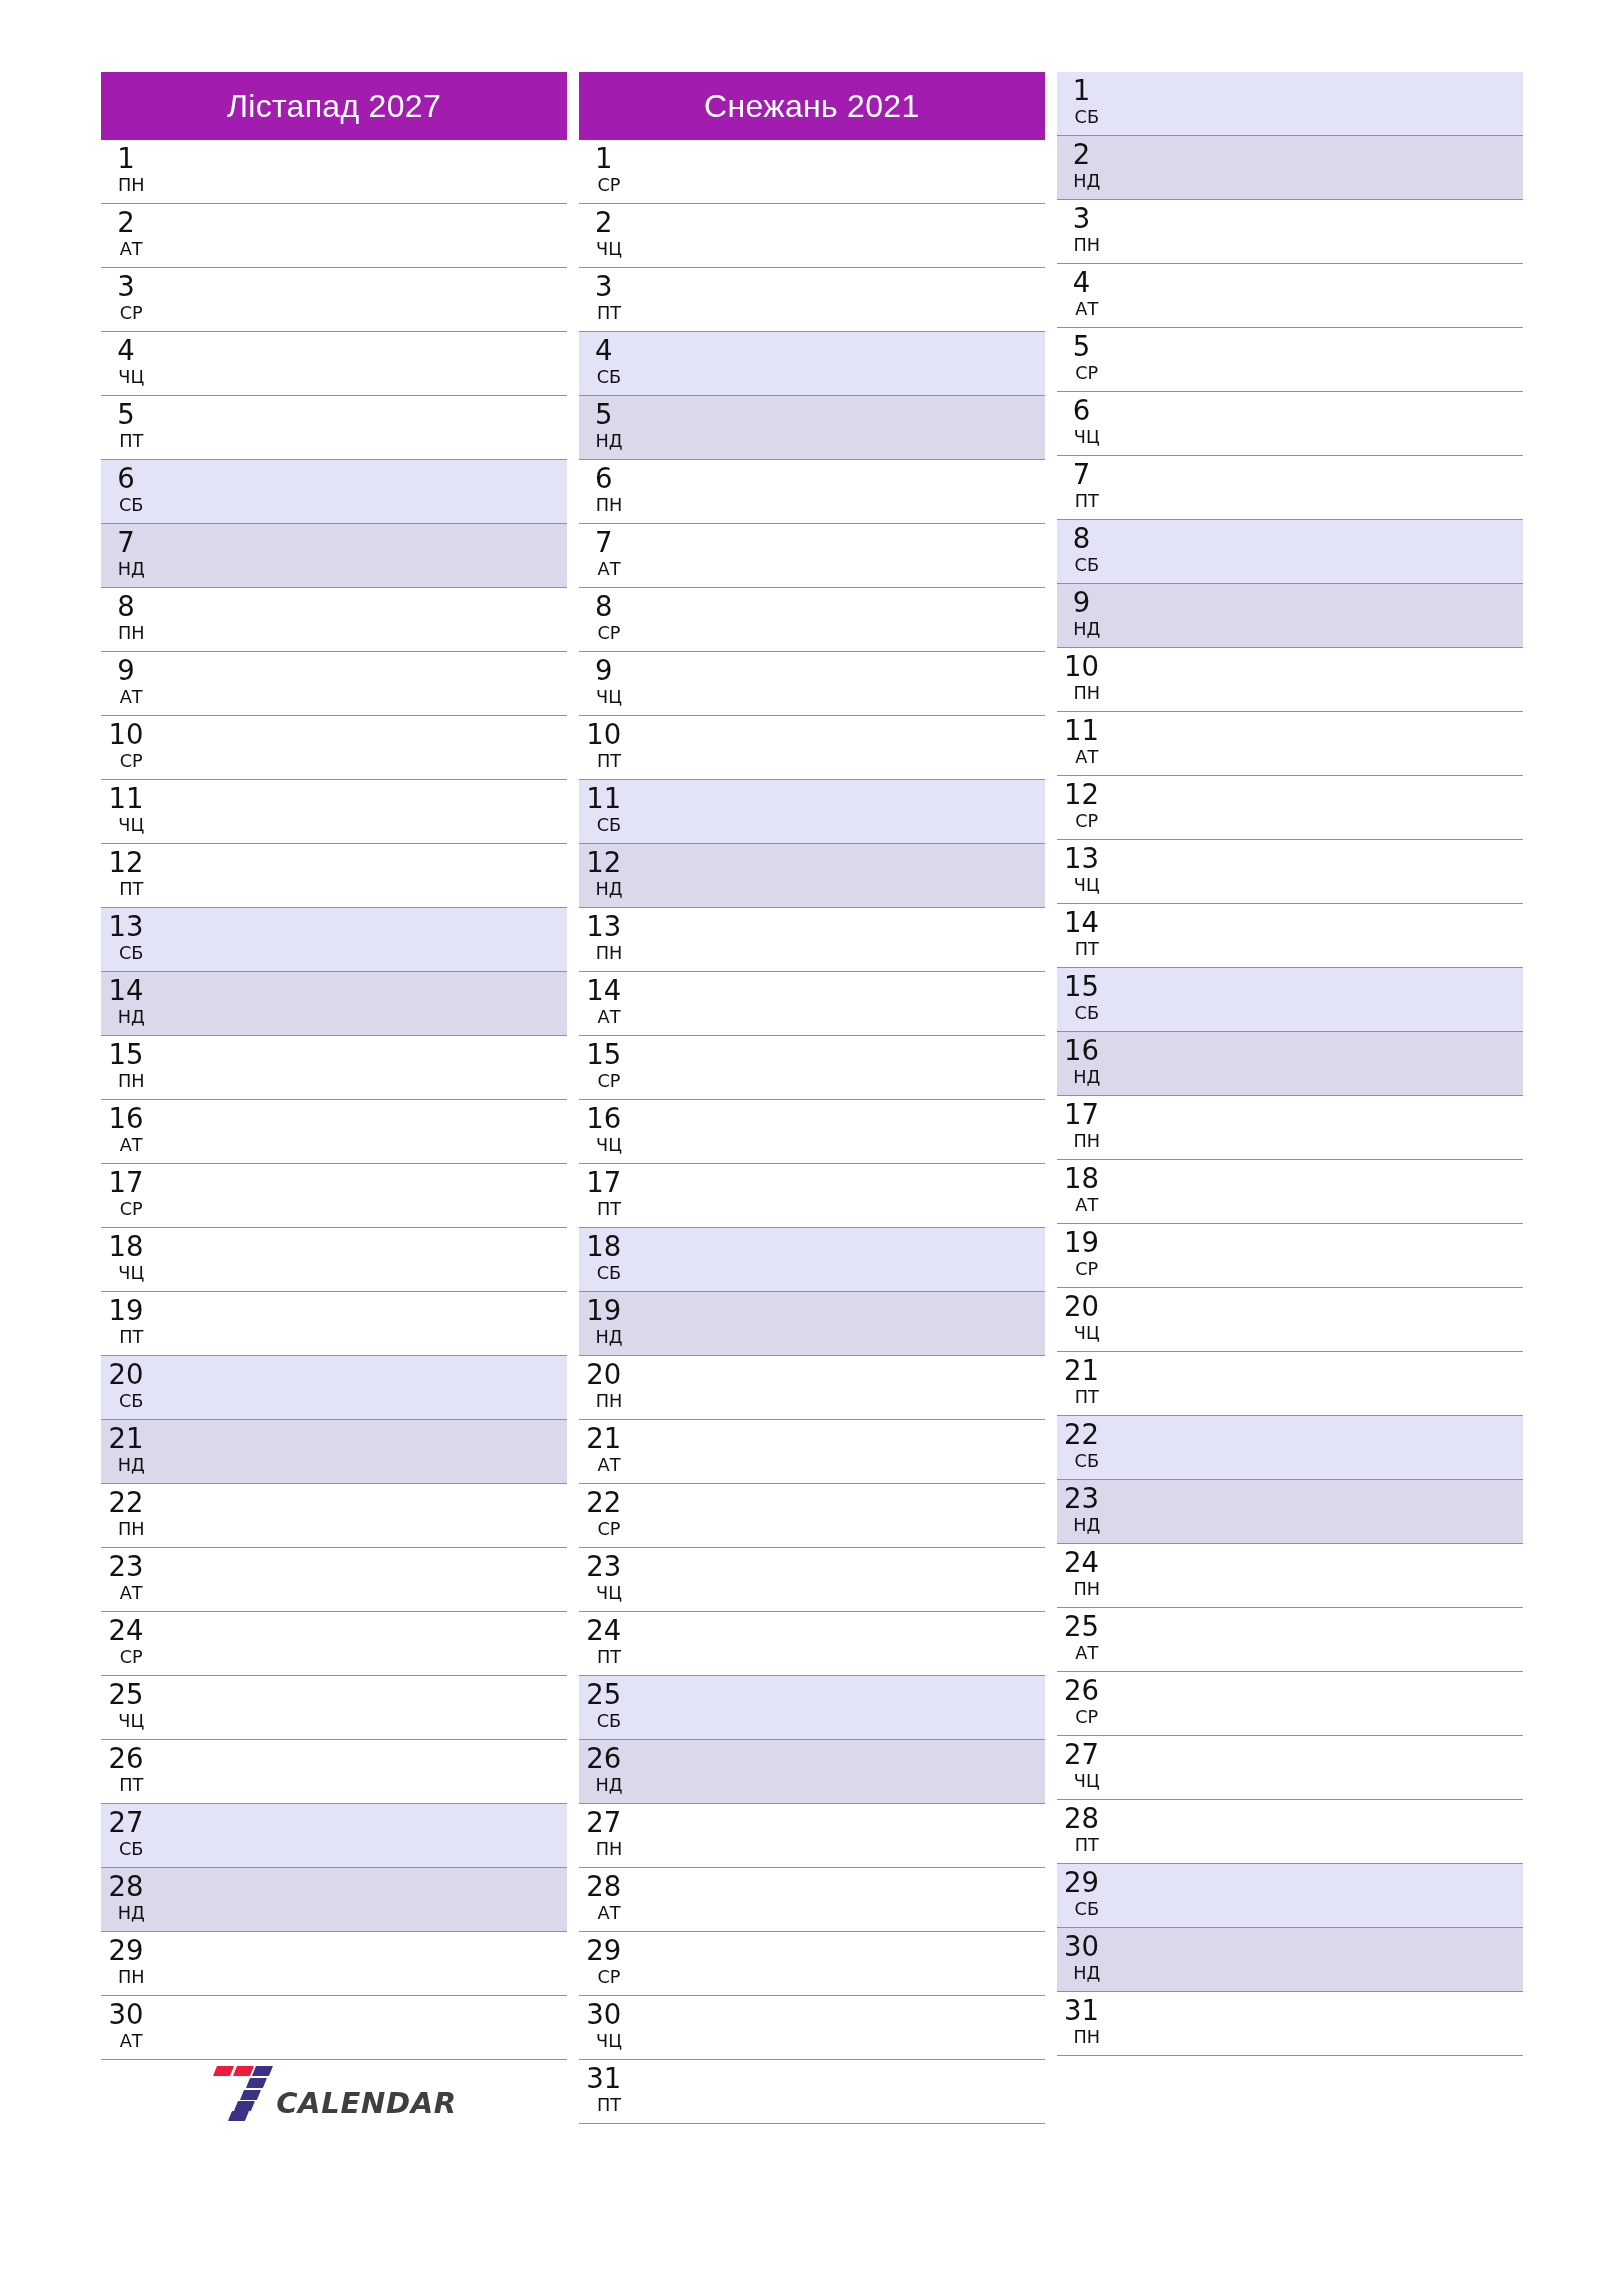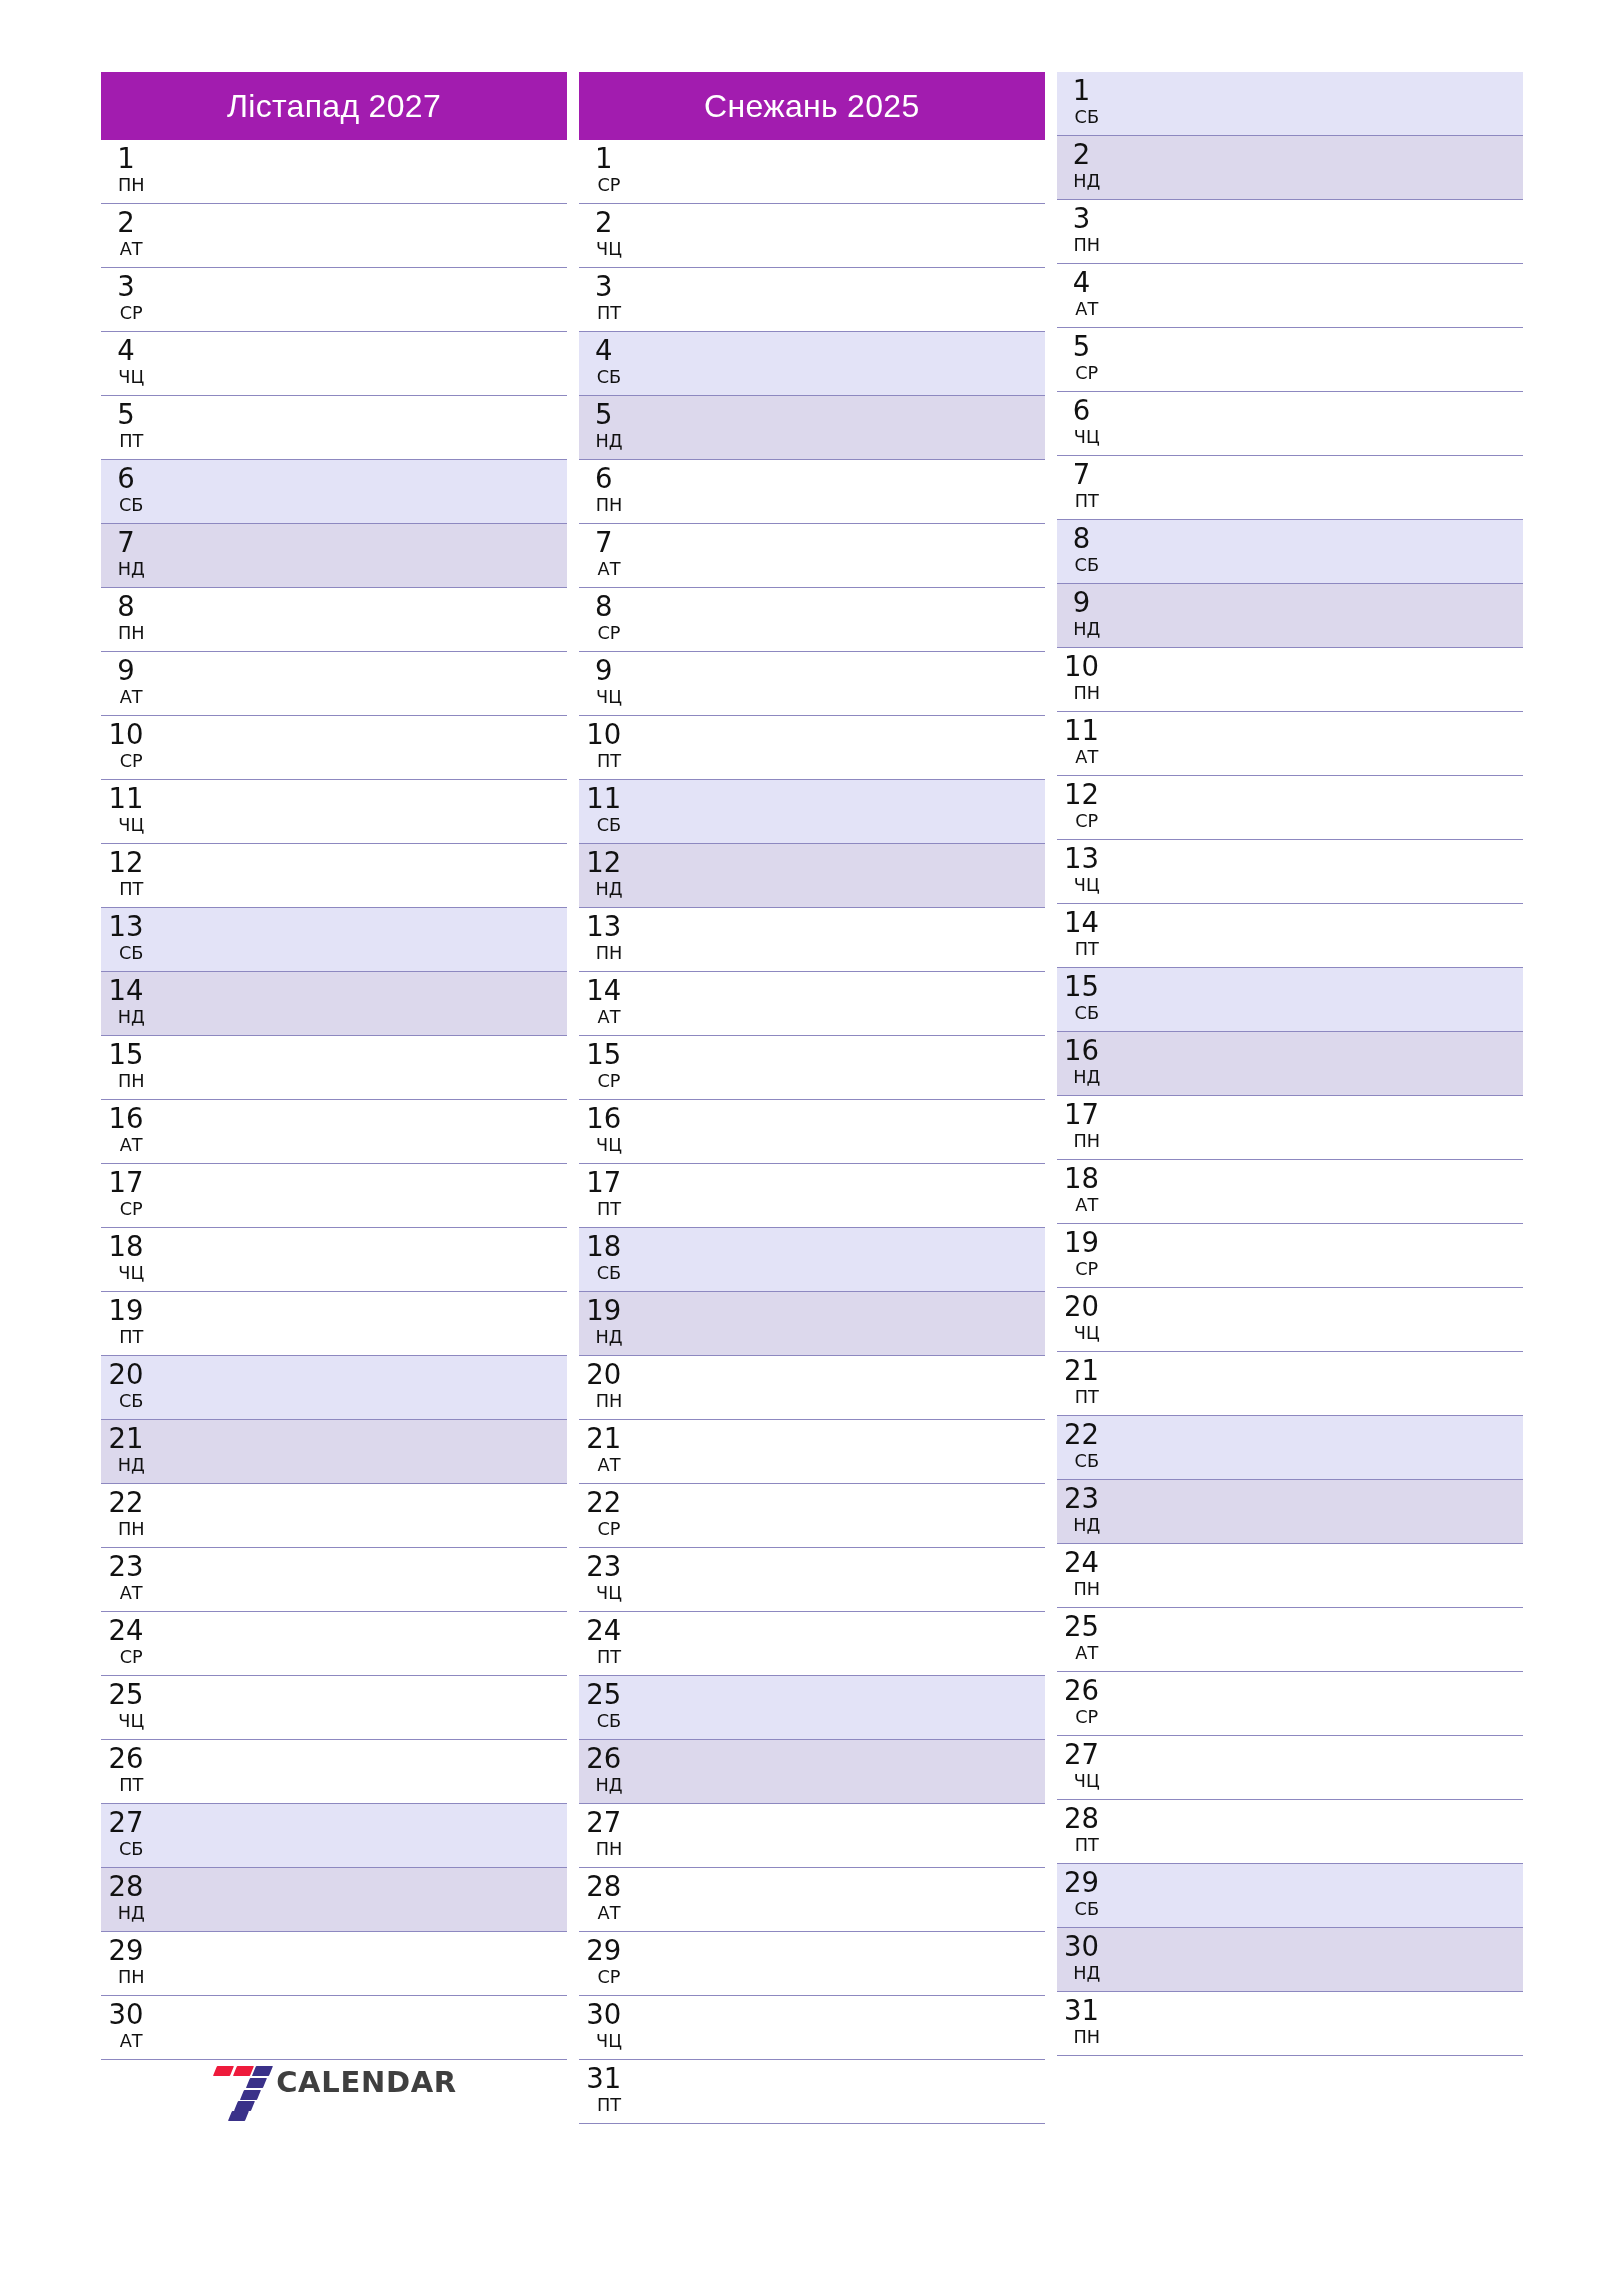--- a/index.html
+++ b/index.html
@@ -81,22 +81,23 @@
     line-height: 1;
   }
   .logo-slot {
     height: 64px;
     display: flex;
     align-items: center;
     justify-content: center;
   }
   .logo {
     display: flex;
-    align-items: flex-start;
+    align-items: flex-end;
     gap: 5px;
+    font-style: italic;
   }
   .logo-mark {
     position: relative;
     width: 60px;
     height: 55px;
   }
   .logo-mark span {
     position: absolute;
     display: block;
     height: 9.8px;
@@ -247,21 +248,21 @@
               <span style="left: 31px; top: 25px; width: 17px; background: rgb(58, 49, 137); transform: skewX(-22deg);"></span>
               <span style="left: 25px; top: 36px; width: 17px; background: rgb(58, 49, 137); transform: skewX(-22deg);"></span>
               <span style="left: 19px; top: 46px; width: 17px; background: rgb(58, 49, 137); transform: skewX(-22deg);"></span>
             </div>
             <div class="logo-word">CALENDAR</div>
           </div>
         </div>
       </div>
     </div>
     <div class="month-col">
-      <div class="month-header">Снежань 2025</div>
+      <div class="month-header">Снежань 2021</div>
       <div class="days">
         <div class="day-row">
           <div class="day-num">1</div>
           <div class="day-dow">СР</div>
         </div>
         <div class="day-row">
           <div class="day-num">2</div>
           <div class="day-dow">ЧЦ</div>
         </div>
         <div class="day-row">

